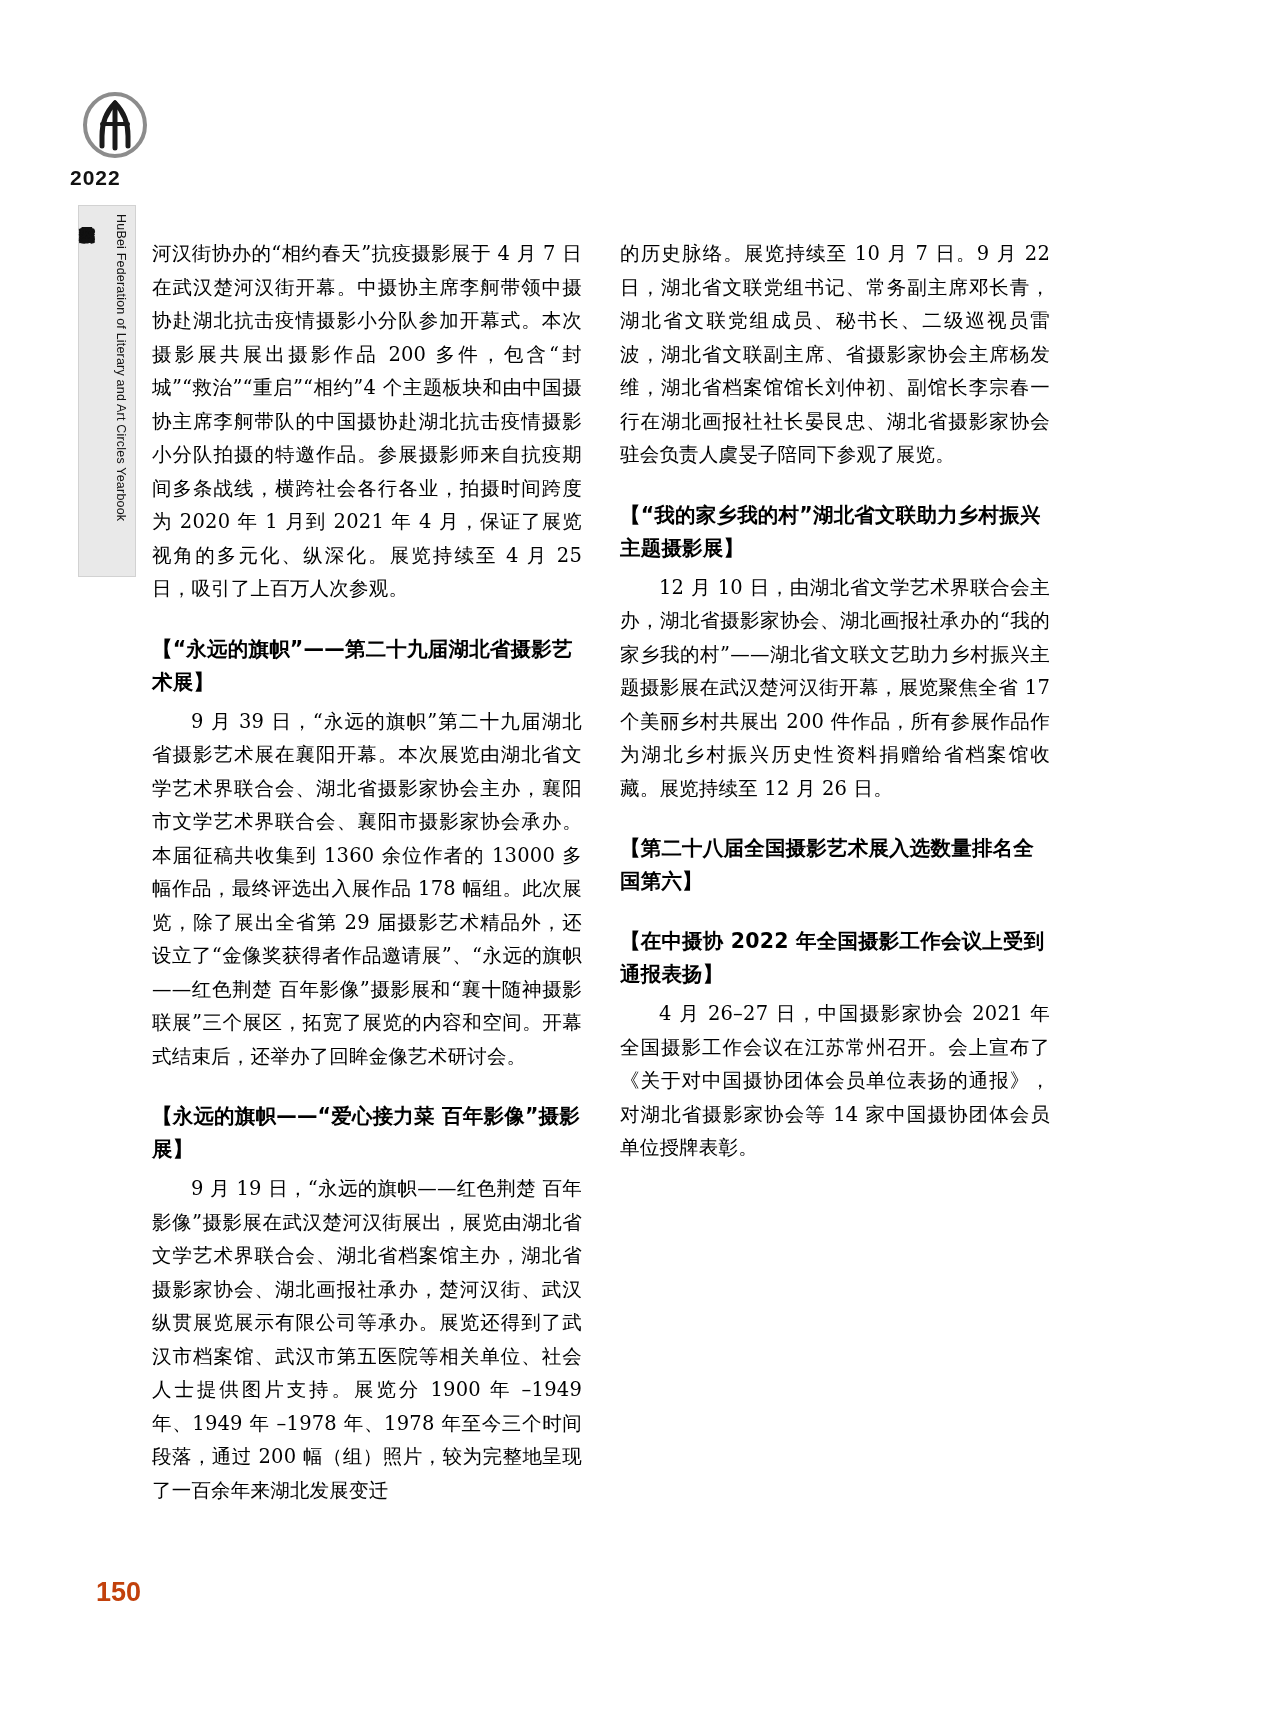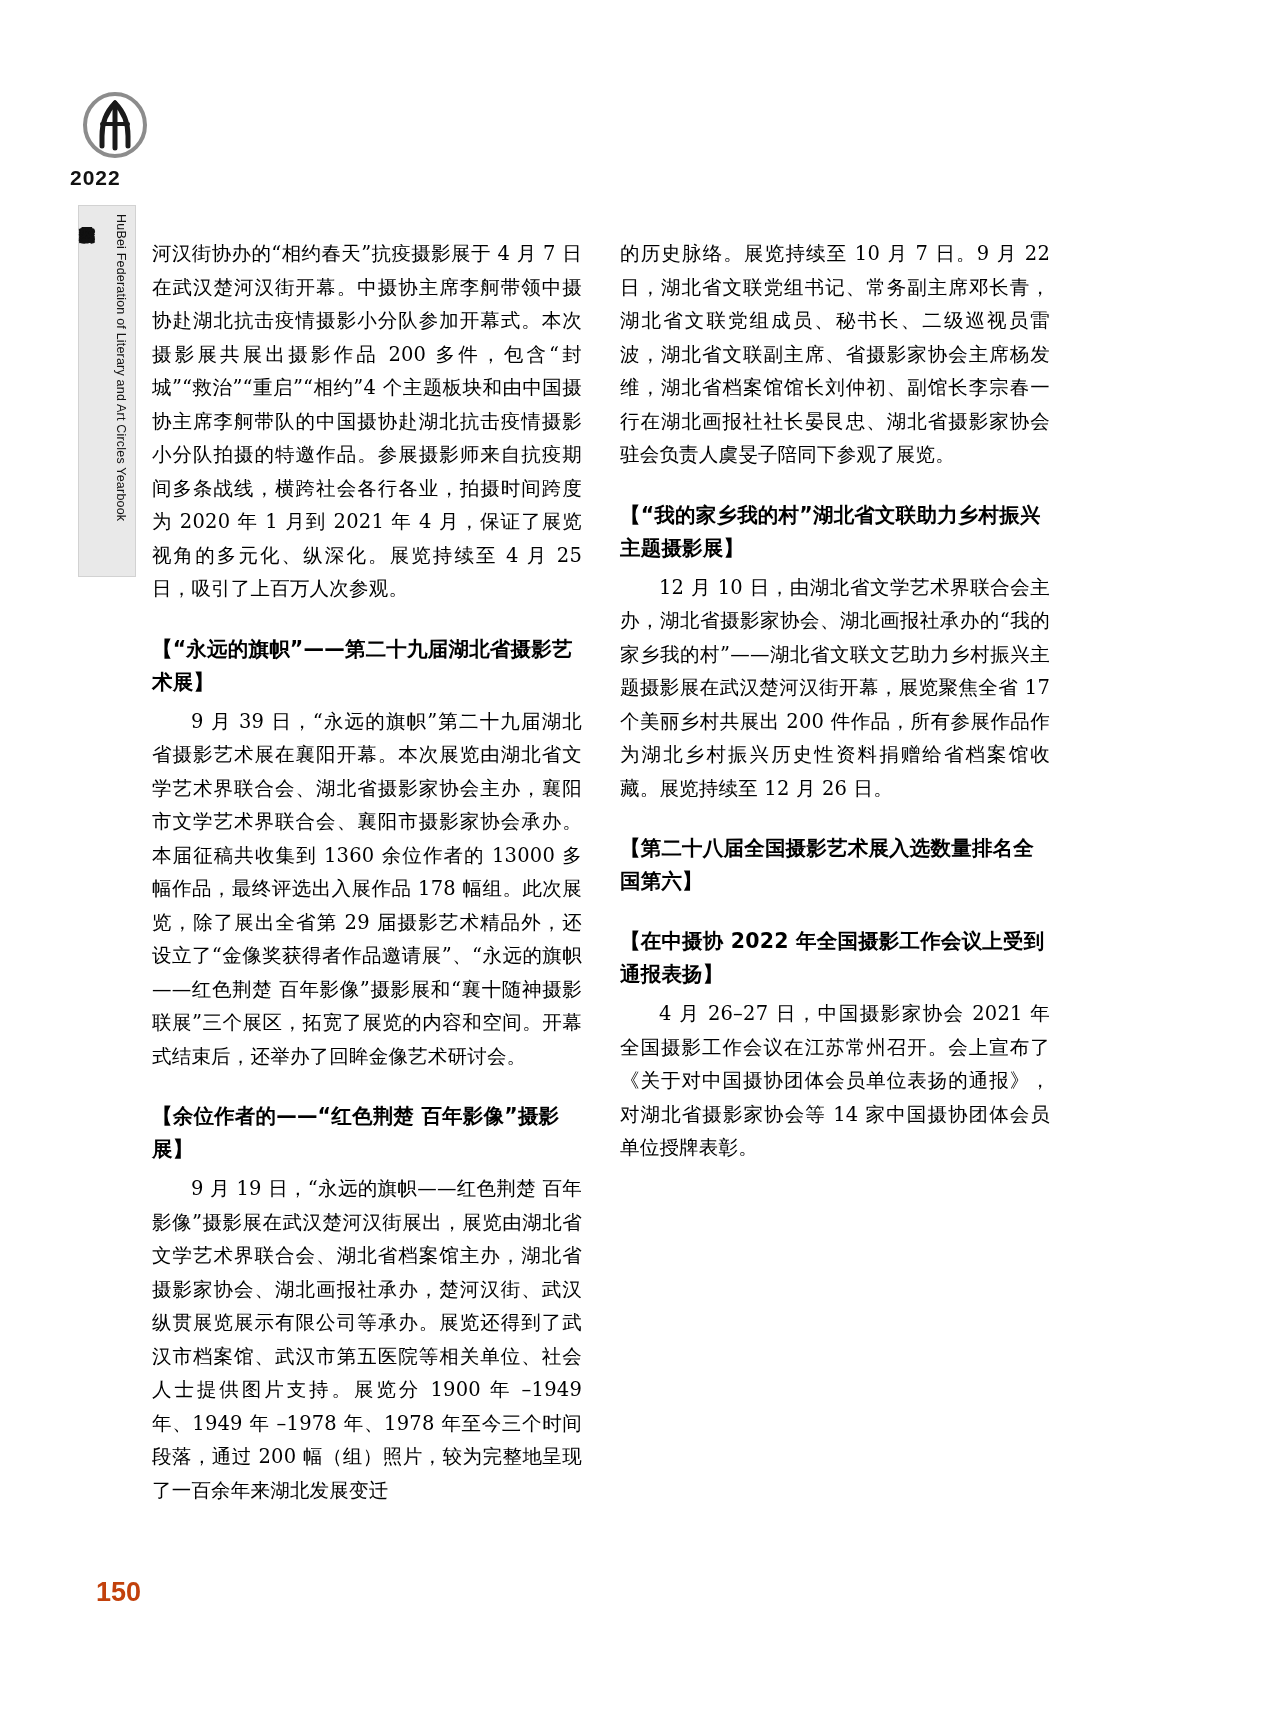--- a/index.html
+++ b/index.html
@@ -134,21 +134,21 @@
 </div>
 
 <div id="sidebar-strip"></div>
 <div id="sidebar-cn">湖北省文学艺术界联合会年鉴</div>
 <div id="sidebar-en">HuBei Federation of Literary and Art Circles Yearbook</div>
 
 <div class="column" id="col-left">
     <p class="para">河汉街协办的“相约春天”抗疫摄影展于 4 月 7 日在武汉楚河汉街开幕。中摄协主席李舸带领中摄协赴湖北抗击疫情摄影小分队参加开幕式。本次摄影展共展出摄影作品 200 多件，包含“封城”“救治”“重启”“相约”4 个主题板块和由中国摄协主席李舸带队的中国摄协赴湖北抗击疫情摄影小分队拍摄的特邀作品。参展摄影师来自抗疫期间多条战线，横跨社会各行各业，拍摄时间跨度为 2020 年 1 月到 2021 年 4 月，保证了展览视角的多元化、纵深化。展览持续至 4 月 25 日，吸引了上百万人次参观。</p>
     <h2 class="heading">【“永远的旗帜”——第二十九届湖北省摄影艺术展】</h2>
     <p class="para indent">9 月 39 日，“永远的旗帜”第二十九届湖北省摄影艺术展在襄阳开幕。本次展览由湖北省文学艺术界联合会、湖北省摄影家协会主办，襄阳市文学艺术界联合会、襄阳市摄影家协会承办。本届征稿共收集到 1360 余位作者的 13000 多幅作品，最终评选出入展作品 178 幅组。此次展览，除了展出全省第 29 届摄影艺术精品外，还设立了“金像奖获得者作品邀请展”、“永远的旗帜——红色荆楚 百年影像”摄影展和“襄十随神摄影联展”三个展区，拓宽了展览的内容和空间。开幕式结束后，还举办了回眸金像艺术研讨会。</p>
-    <h2 class="heading">【余位作者的——“红色荆楚 百年影像”摄影展】</h2>
+    <h2 class="heading">【永远的旗帜——“爱心接力菜 百年影像”摄影展】</h2>
     <p class="para indent">9 月 19 日，“永远的旗帜——红色荆楚 百年影像”摄影展在武汉楚河汉街展出，展览由湖北省文学艺术界联合会、湖北省档案馆主办，湖北省摄影家协会、湖北画报社承办，楚河汉街、武汉纵贯展览展示有限公司等承办。展览还得到了武汉市档案馆、武汉市第五医院等相关单位、社会人士提供图片支持。展览分 1900 年 –1949 年、1949 年 –1978 年、1978 年至今三个时间段落，通过 200 幅（组）照片，较为完整地呈现了一百余年来湖北发展变迁</p>
   </div>
 <div class="column" id="col-right">
     <p class="para">的历史脉络。展览持续至 10 月 7 日。9 月 22 日，湖北省文联党组书记、常务副主席邓长青，湖北省文联党组成员、秘书长、二级巡视员雷波，湖北省文联副主席、省摄影家协会主席杨发维，湖北省档案馆馆长刘仲初、副馆长李宗春一行在湖北画报社社长晏艮忠、湖北省摄影家协会驻会负责人虞旻子陪同下参观了展览。</p>
     <h2 class="heading">【“我的家乡我的村”湖北省文联助力乡村振兴主题摄影展】</h2>
     <p class="para indent">12 月 10 日，由湖北省文学艺术界联合会主办，湖北省摄影家协会、湖北画报社承办的“我的家乡我的村”——湖北省文联文艺助力乡村振兴主题摄影展在武汉楚河汉街开幕，展览聚焦全省 17 个美丽乡村共展出 200 件作品，所有参展作品作为湖北乡村振兴历史性资料捐赠给省档案馆收藏。展览持续至 12 月 26 日。</p>
     <h2 class="heading">【第二十八届全国摄影艺术展入选数量排名全国第六】</h2>
     <h2 class="heading">【在中摄协 2022 年全国摄影工作会议上受到通报表扬】</h2>
     <p class="para indent">4 月 26–27 日，中国摄影家协会 2021 年全国摄影工作会议在江苏常州召开。会上宣布了《关于对中国摄协团体会员单位表扬的通报》，对湖北省摄影家协会等 14 家中国摄协团体会员单位授牌表彰。</p>
   </div>

